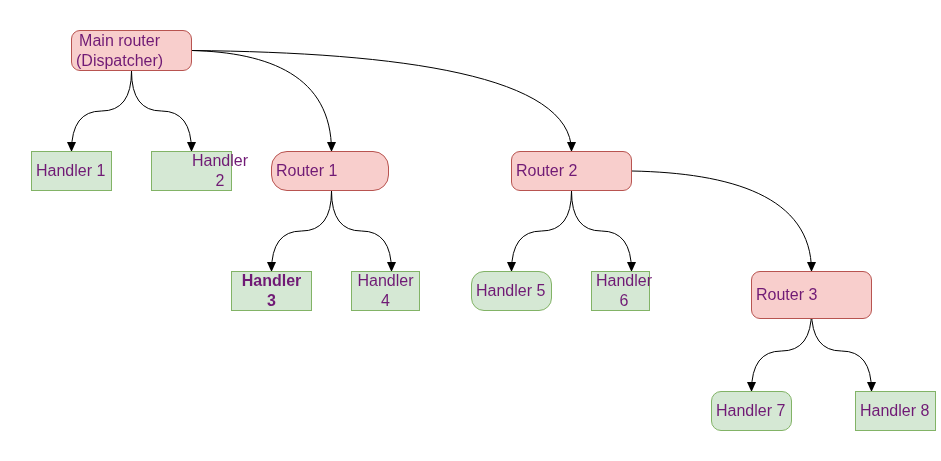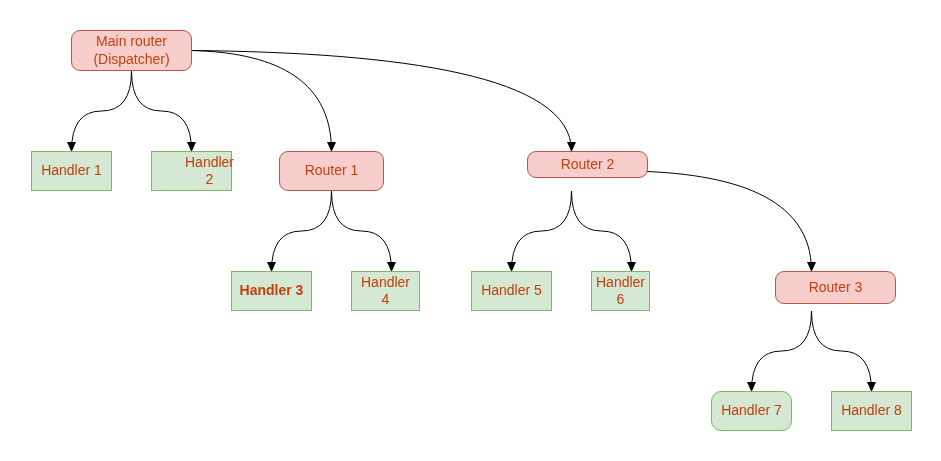--- a/index.html
+++ b/index.html
@@ -19,23 +19,23 @@
     position: absolute;
     left: 0;
     top: 0;
     pointer-events: none;
   }
   .node {
     position: absolute;
     box-sizing: border-box;
     display: flex;
     align-items: center;
-    justify-content: center;
-    font-size: 14px;
-    color: #c2410c;
+    justify-content: flex-start;
+    font-size: 16px;
+    color: #701a75;
     line-height: 1.25;
     text-align: center;
   }
   .node.router {
     background: #f8cecc;
     border: 1px solid #b85450;
     border-radius: 9px;
   }
   .node.handler {
     background: #d5e8d4;
@@ -75,41 +75,41 @@
       <div class="node router" style="left: 71px; top: 30px; width: 121px; height: 41px;">
         <span class="node-label">Main router
 (Dispatcher)</span>
       </div>
       <div class="node handler" style="left: 31px; top: 151px; width: 81px; height: 40px;">
         <span class="node-label">Handler 1</span>
       </div>
       <div class="node handler" style="left: 151px; top: 151px; width: 81px; height: 40px; padding-left: 36px;">
         <span class="node-label">Handler 2</span>
       </div>
-      <div class="node router" style="left: 279px; top: 151px; width: 105px; height: 40px;">
+      <div class="node router" style="left: 271px; top: 151px; width: 118px; height: 40px; border-radius: 16px;">
         <span class="node-label">Router 1</span>
       </div>
-      <div class="node router" style="left: 511px; top: 151px; width: 121px; height: 27px; margin-left: 16px;">
+      <div class="node router" style="left: 511px; top: 151px; width: 121px; height: 40px;">
         <span class="node-label">Router 2</span>
       </div>
       <div class="node handler" style="left: 231px; top: 271px; width: 81px; height: 40px; font-weight: bold;">
         <span class="node-label">Handler 3</span>
       </div>
       <div class="node handler" style="left: 351px; top: 271px; width: 69px; height: 40px;">
         <span class="node-label">Handler 4</span>
       </div>
-      <div class="node handler" style="left: 471px; top: 271px; width: 81px; height: 40px;">
+      <div class="node handler" style="left: 471px; top: 271px; width: 81px; height: 40px; border-radius: 13px;">
         <span class="node-label">Handler 5</span>
       </div>
       <div class="node handler" style="left: 591px; top: 271px; width: 59px; height: 40px;">
         <span class="node-label">Handler 6</span>
       </div>
-      <div class="node router" style="left: 751px; top: 271px; width: 121px; height: 33px; margin-left: 24px;">
+      <div class="node router" style="left: 751px; top: 271px; width: 121px; height: 48px;">
         <span class="node-label">Router 3</span>
       </div>
       <div class="node handler" style="left: 711px; top: 391px; width: 81px; height: 40px; border-radius: 10px;">
         <span class="node-label">Handler 7</span>
       </div>
-      <div class="node handler" style="left: 831px; top: 391px; width: 81px; height: 40px;">
+      <div class="node handler" style="left: 855px; top: 391px; width: 81px; height: 40px;">
         <span class="node-label">Handler 8</span>
       </div>
     </div>
 </div>
 
 </body></html>

